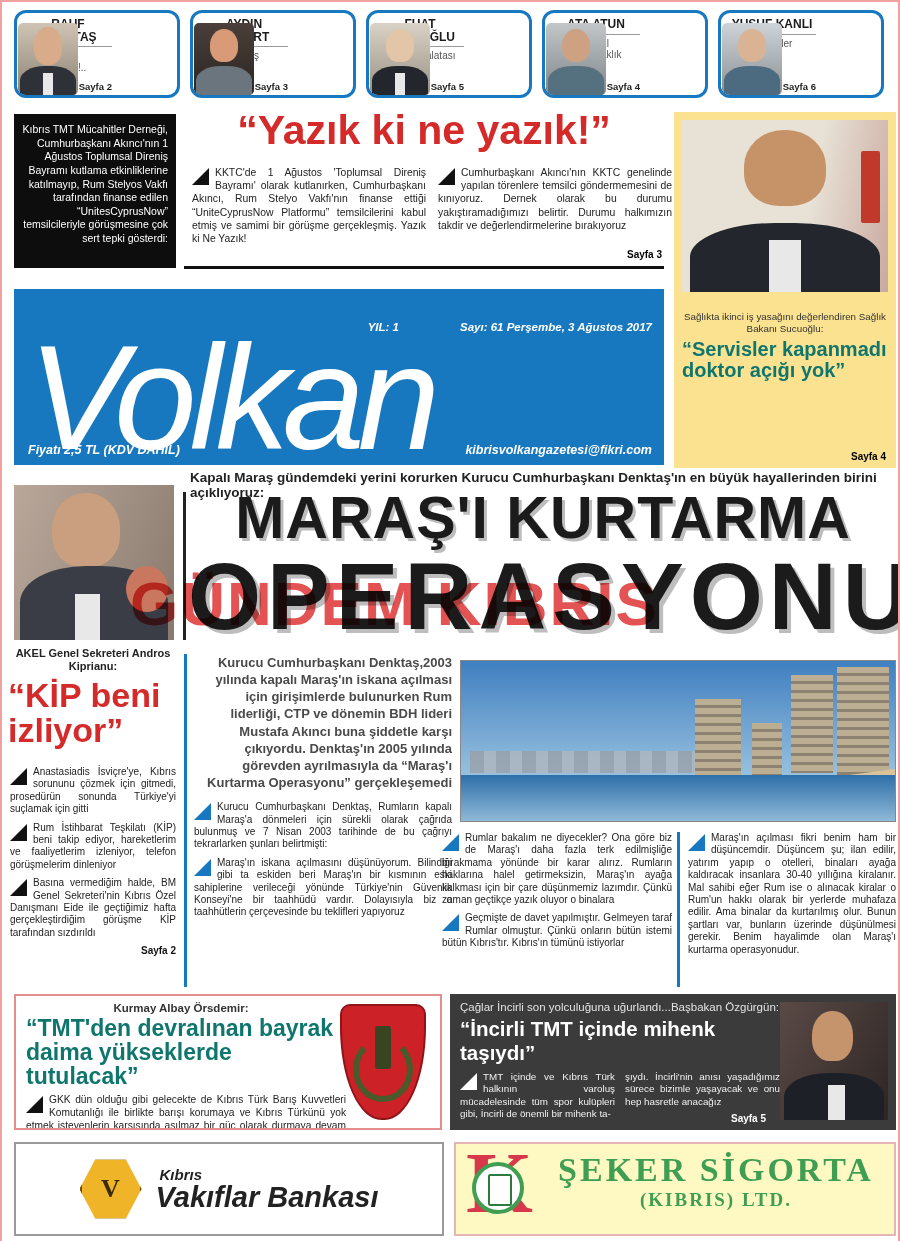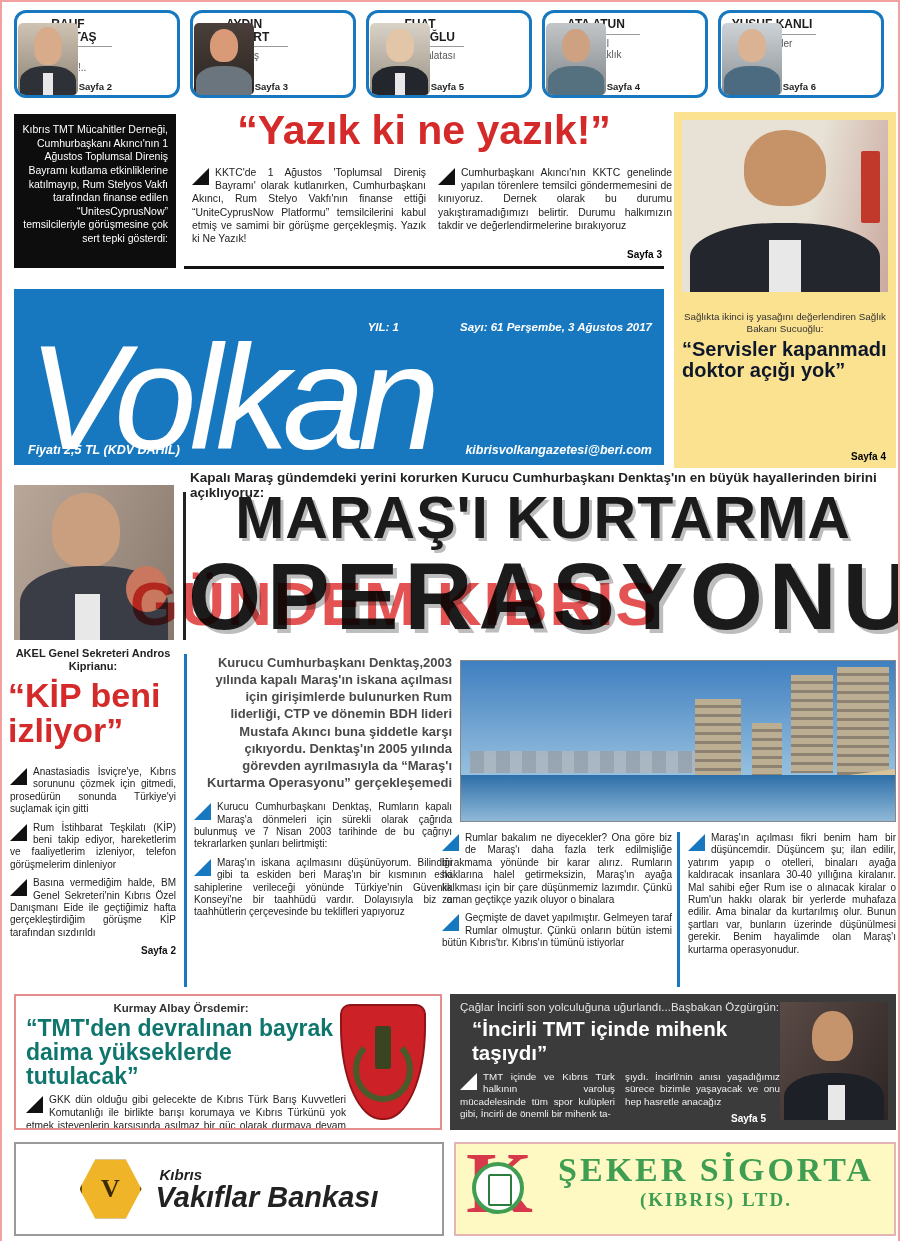--- a/index.html
+++ b/index.html
@@ -31,21 +31,21 @@
   .yazik-page{position:absolute;left:182px;top:247px;width:478px;text-align:right;font-size:10px;font-weight:bold;}
   .yazik-rule{position:absolute;left:182px;top:264px;width:480px;height:3px;background:#111;}
   .tri{float:left;width:0;height:0;border-bottom:17px solid #111;border-left:17px solid transparent;margin:2px 6px 2px 0;}
   .tri.blue{border-bottom-color:#1878bf;}
   .tri.white{border-bottom-color:#fff;}
   
   .yellowbox{position:absolute;left:672px;top:110px;width:222px;height:356px;background:#fbe291;
              box-sizing:border-box;padding:8px;overflow:hidden;}
   .yb-photo{width:206px;height:172px;}
   .yb-cap{font-size:9.8px;text-align:center;color:#333;line-height:1.2;margin:19px 0 4px;}
-  .yb-hl{font-size:20px;font-weight:bold;color:#0f172a;line-height:1.08;margin-bottom:14px;}
+  .yb-hl{font-size:20px;font-weight:bold;color:#0f766e;line-height:1.08;margin-bottom:14px;}
   .yb-body{font-size:10.4px;line-height:1.27;color:#222;text-align:justify;}
   .yb-page{position:absolute;right:10px;bottom:6px;font-size:10px;font-weight:bold;}
   
   .masthead{position:absolute;left:12px;top:287px;width:650px;height:176px;background:#1878bf;overflow:hidden;}
   .mh-title{position:absolute;left:14px;bottom:2px;color:#fff;font-size:148px;font-weight:normal;
             font-style:italic;line-height:0.88;letter-spacing:-7px;}
   .mh-year{position:absolute;right:265px;top:32px;color:#fff;font-size:11.5px;font-weight:bold;font-style:italic;}
   .mh-issue{position:absolute;right:12px;top:32px;color:#fff;font-size:11.5px;font-weight:bold;font-style:italic;}
   .mh-price{position:absolute;left:14px;bottom:8px;color:#fff;font-size:12.5px;font-weight:bold;font-style:italic;}
   .mh-mail{position:absolute;right:12px;bottom:8px;color:#fff;font-size:12.5px;font-weight:bold;font-style:italic;}
@@ -79,21 +79,21 @@
   .tmt-hl{font-size:23px;font-weight:bold;color:#0f766e;line-height:1.05;width:320px;margin:2px 0 6px;}
   .tmt-body{font-size:10.2px;line-height:1.26;color:#222;width:320px;text-align:justify;}
   .shield{position:absolute;right:14px;top:8px;width:82px;height:112px;background:#cc2127;
           border:2px solid #8e1418;border-radius:10px 10px 48% 48%/10px 10px 80% 80%;}
   .shield .laurel{position:absolute;left:14%;top:28%;width:72%;height:58%;border:6px solid #4a5a2a;
                   border-top-color:transparent;border-radius:50%;box-sizing:border-box;}
   .shield .fig{position:absolute;left:40%;top:18%;width:20%;height:38%;background:#3a4420;border-radius:3px;}
   .incbox{position:absolute;left:448px;top:992px;width:446px;height:136px;background:#3b3b3b;color:#eee;
           box-sizing:border-box;padding:7px 10px;overflow:hidden;}
   .inc-kick{font-size:11.5px;color:#e2e2e2;width:320px;}
-  .inc-hl{font-size:20.5px;font-weight:bold;color:#fff;margin:4px 12px 6px;width:330px;}
+  .inc-hl{font-size:20.5px;font-weight:bold;color:#fff;margin:4px 0 6px;width:330px;}
   .inc-cols{display:flex;gap:10px;width:320px;}
   .inc-cols .c{flex:1;font-size:9.8px;line-height:1.26;text-align:justify;color:#f0f0f0;}
   .inc-page{position:absolute;right:130px;bottom:6px;font-size:10px;font-weight:bold;color:#fff;}
   .inc-photo{position:absolute;right:8px;top:8px;width:108px;height:118px;}
   
   .adv1{position:absolute;left:12px;top:1140px;width:430px;height:94px;border:2px solid #9a9a9a;background:#fff;
         display:flex;align-items:center;justify-content:center;gap:14px;box-sizing:border-box;}
   .hexlogo{width:58px;height:58px;background:#f0b429;border:2px solid #6d500e;
            clip-path:polygon(25% 3%,75% 3%,100% 50%,75% 97%,25% 97%,0 50%);
            display:flex;align-items:center;justify-content:center;
@@ -196,21 +196,21 @@
     <div class="yb-cap">Sağlıkta ikinci iş yasağını değerlendiren Sağlık Bakanı Sucuoğlu:</div>
     <div class="yb-hl">“Servisler kapanmadı doktor açığı yok”</div>
     <div class="yb-page">Sayfa 4</div>
   </div>
 
   <div class="masthead">
     <div class="mh-title">Volkan</div>
     <div class="mh-year">YIL: 1</div>
     <div class="mh-issue">Sayı: 61  Perşembe, 3 Ağustos 2017</div>
     <div class="mh-price">Fiyatı 2,5 TL (KDV DAHİL)</div>
-    <div class="mh-mail">kibrisvolkangazetesi@beri.com</div>
+    <div class="mh-mail">kibrisvolkangazetesi@fikri.com</div>
   </div>
 
   <div class="strap">Kapalı Maraş gündemdeki yerini korurken Kurucu Cumhurbaşkanı Denktaş'ın  en büyük hayallerinden birini açıklıyoruz:</div>
   <div class="hl1">MARAŞ'I KURTARMA</div>
   <div class="hl2">OPERASYONU</div>
   <div class="watermark">GÜNDEM KIBRIS</div>
 
   <div class="vline" style="left:181px;top:490px;height:148px;background:#222"></div>
   <div class="vline" style="left:182px;top:652px;height:333px"></div>
   <div class="vline" style="left:675px;top:830px;height:155px"></div>

